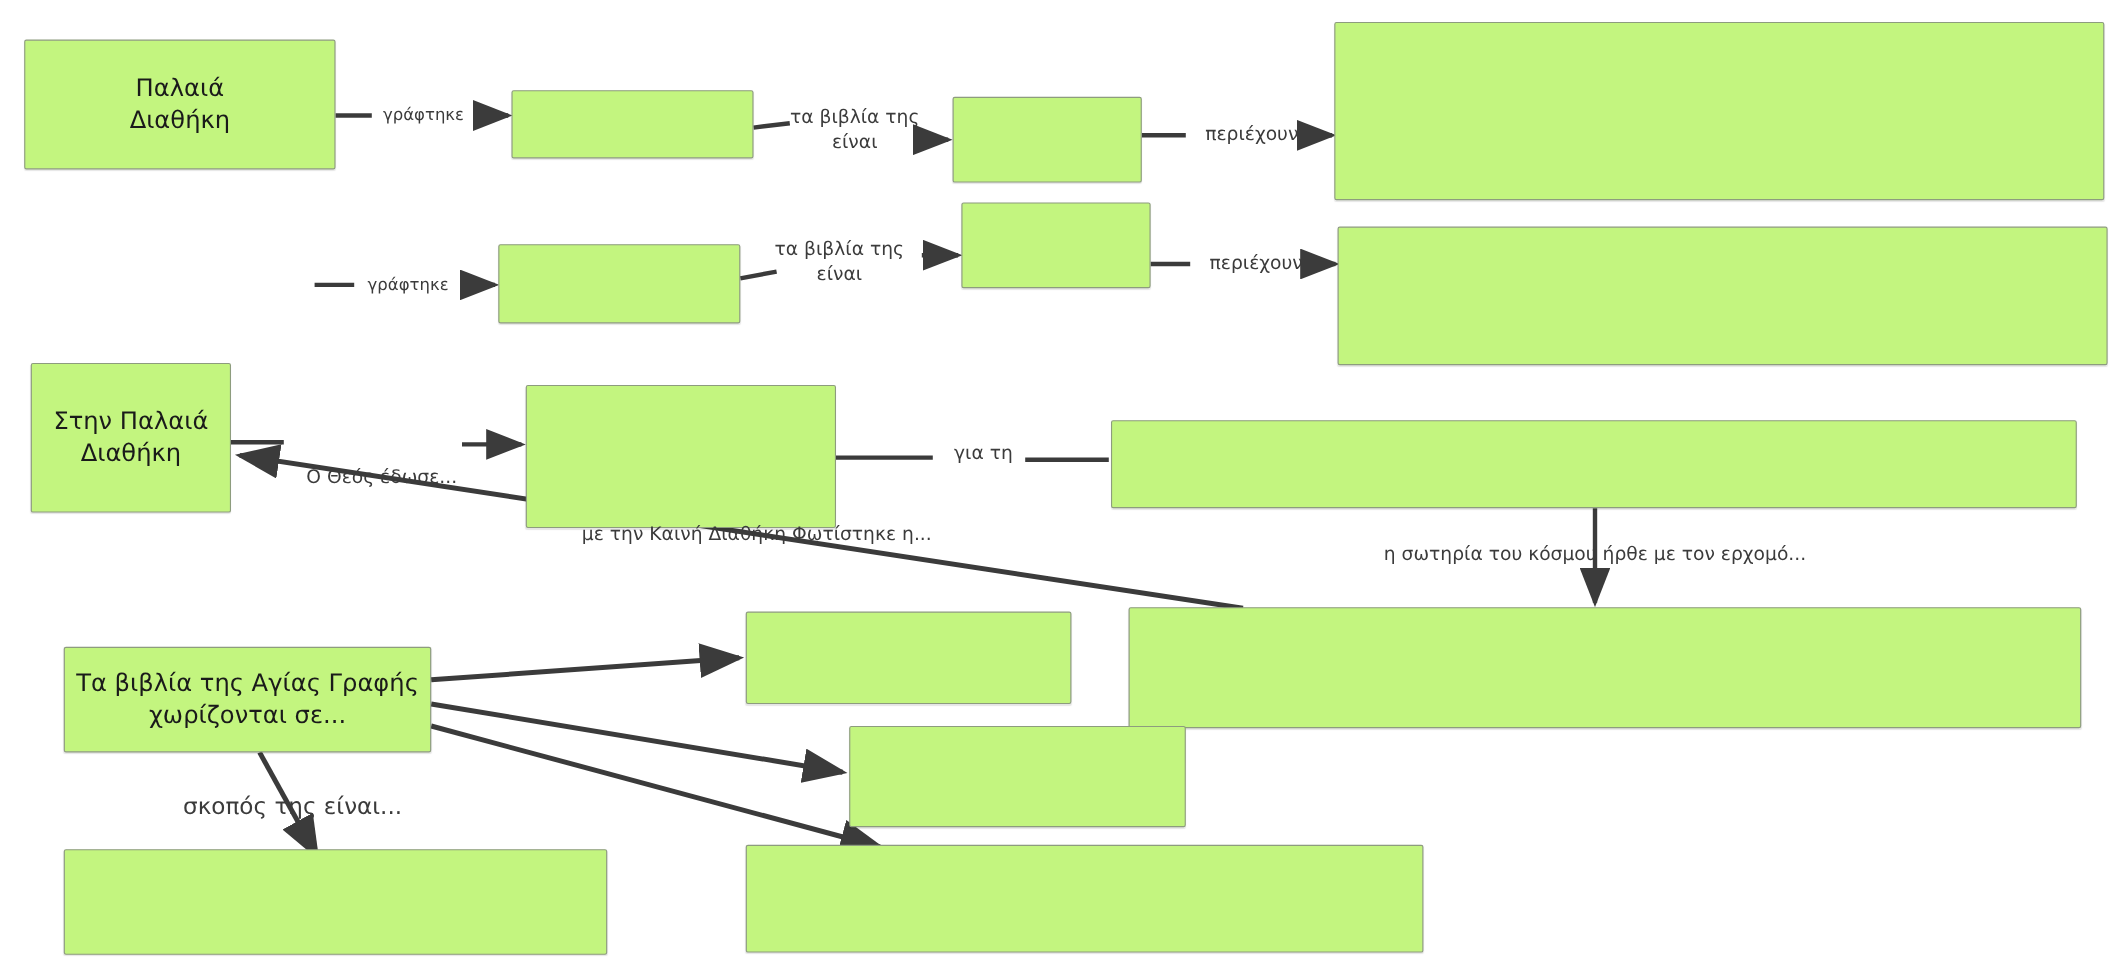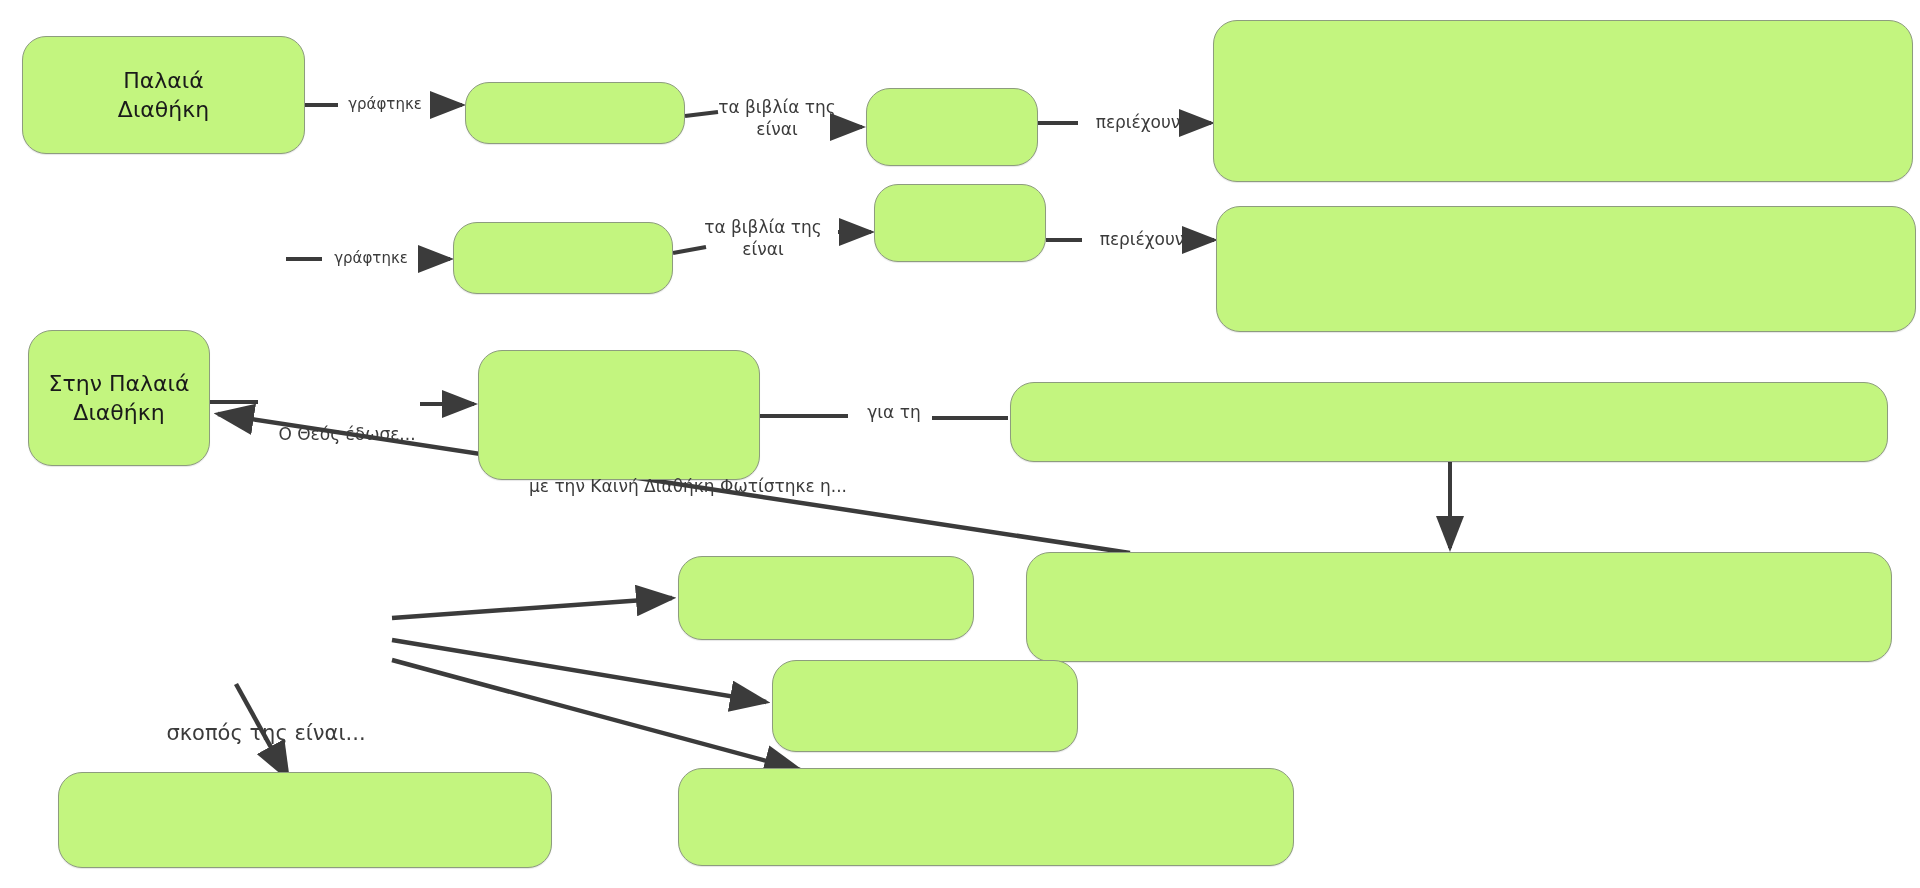--- a/index.html
+++ b/index.html
@@ -23,21 +23,21 @@
     top: 0;
     width: 1920px;
     height: 888px;
     pointer-events: none;
   }
   .node {
     position: absolute;
     box-sizing: border-box;
     background: #c3f57f;
     border: 1.5px solid #8d9c7e;
-    border-radius: 24px;
+    border-radius: 2px;
     display: flex;
     align-items: center;
     justify-content: center;
     text-align: center;
     color: #1a1a1a;
     font-size: 22px;
     line-height: 1.32;
     padding: 4px 10px;
     box-shadow: 0 1px 1px rgba(0,0,0,0.10);
   }
@@ -137,20 +137,24 @@
     <span>Στην Παλαιά
 Διαθήκη</span>
   </div>
   <div class="node" style="left:478px;top:350px;width:282px;height:130px;">
     <span></span>
   </div>
   <div class="node" style="left:1010px;top:382px;width:878px;height:80px;">
     <span></span>
   </div>
 
+  <div class="node" style="left:58px;top:588px;width:334px;height:96px;">
+    <span>Τα βιβλία της Αγίας Γραφής
+χωρίζονται σε...</span>
+  </div>
   <div class="node" style="left:678px;top:556px;width:296px;height:84px;">
     <span></span>
   </div>
   <div class="node" style="left:1026px;top:552px;width:866px;height:110px;">
     <span></span>
   </div>
   <div class="node" style="left:772px;top:660px;width:306px;height:92px;">
     <span></span>
   </div>
   <div class="node" style="left:58px;top:772px;width:494px;height:96px;">
@@ -166,15 +170,16 @@
   <div class="edge-label md" style="left:1138px;top:123px;">περιέχουν</div>
 
   <div class="edge-label sm" style="left:371px;top:259px;">γράφτηκε</div>
   <div class="edge-label md" style="left:763px;top:239px;">τα βιβλία της
 είναι</div>
   <div class="edge-label md" style="left:1142px;top:240px;">περιέχουν</div>
 
   <div class="edge-label md" style="left:347px;top:406px;margin-top:29px;">Ο Θεός έδωσε...</div>
   <div class="edge-label md" style="left:688px;top:487px;">με την Καινή Διαθήκη Φωτίστηκε η...</div>
   <div class="edge-label md" style="left:894px;top:413px;">για τη</div>
+  <div class="edge-label md" style="left:1450px;top:505px;">η σωτηρία του κόσμου ήρθε με τον ερχομό...</div>
   <div class="edge-label" style="left:266px;top:733px;font-size:21px;">σκοπός της είναι...</div>
 
 </div>
 
 </body></html>

